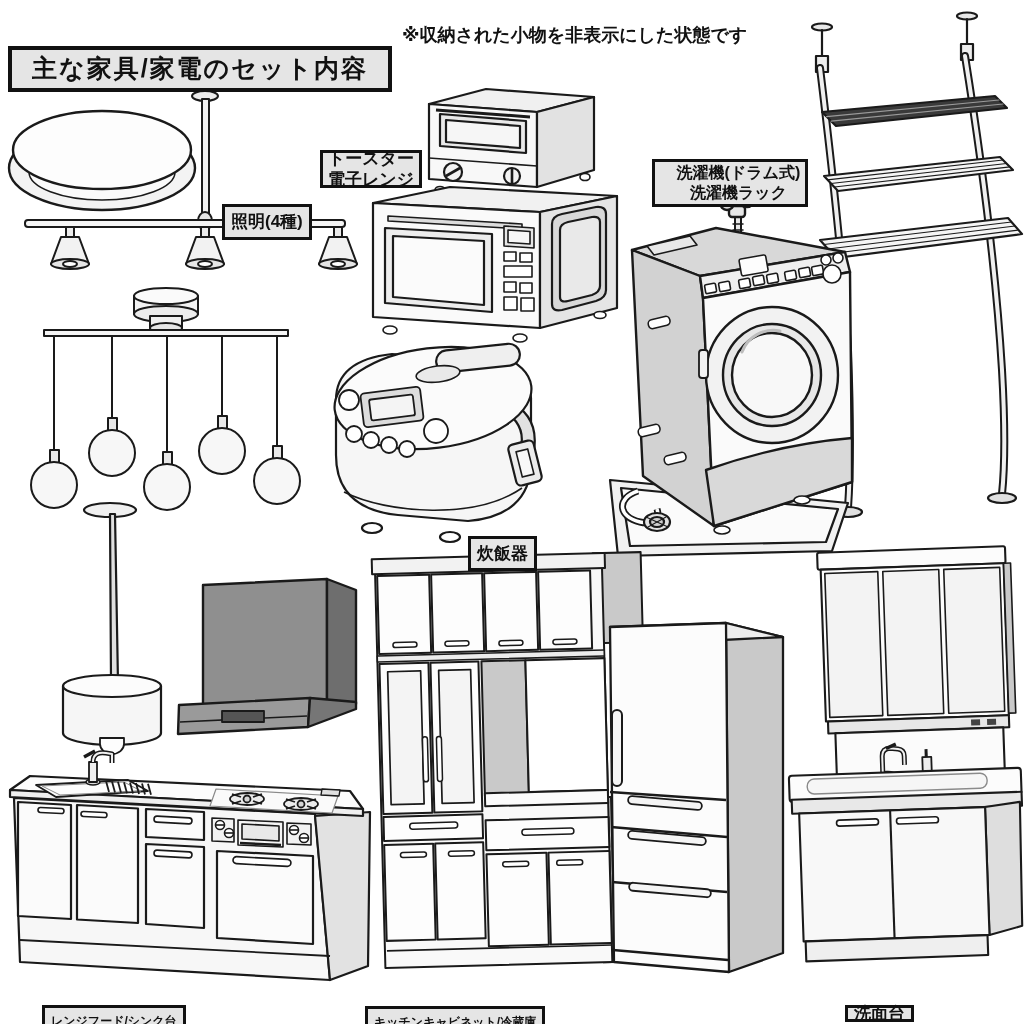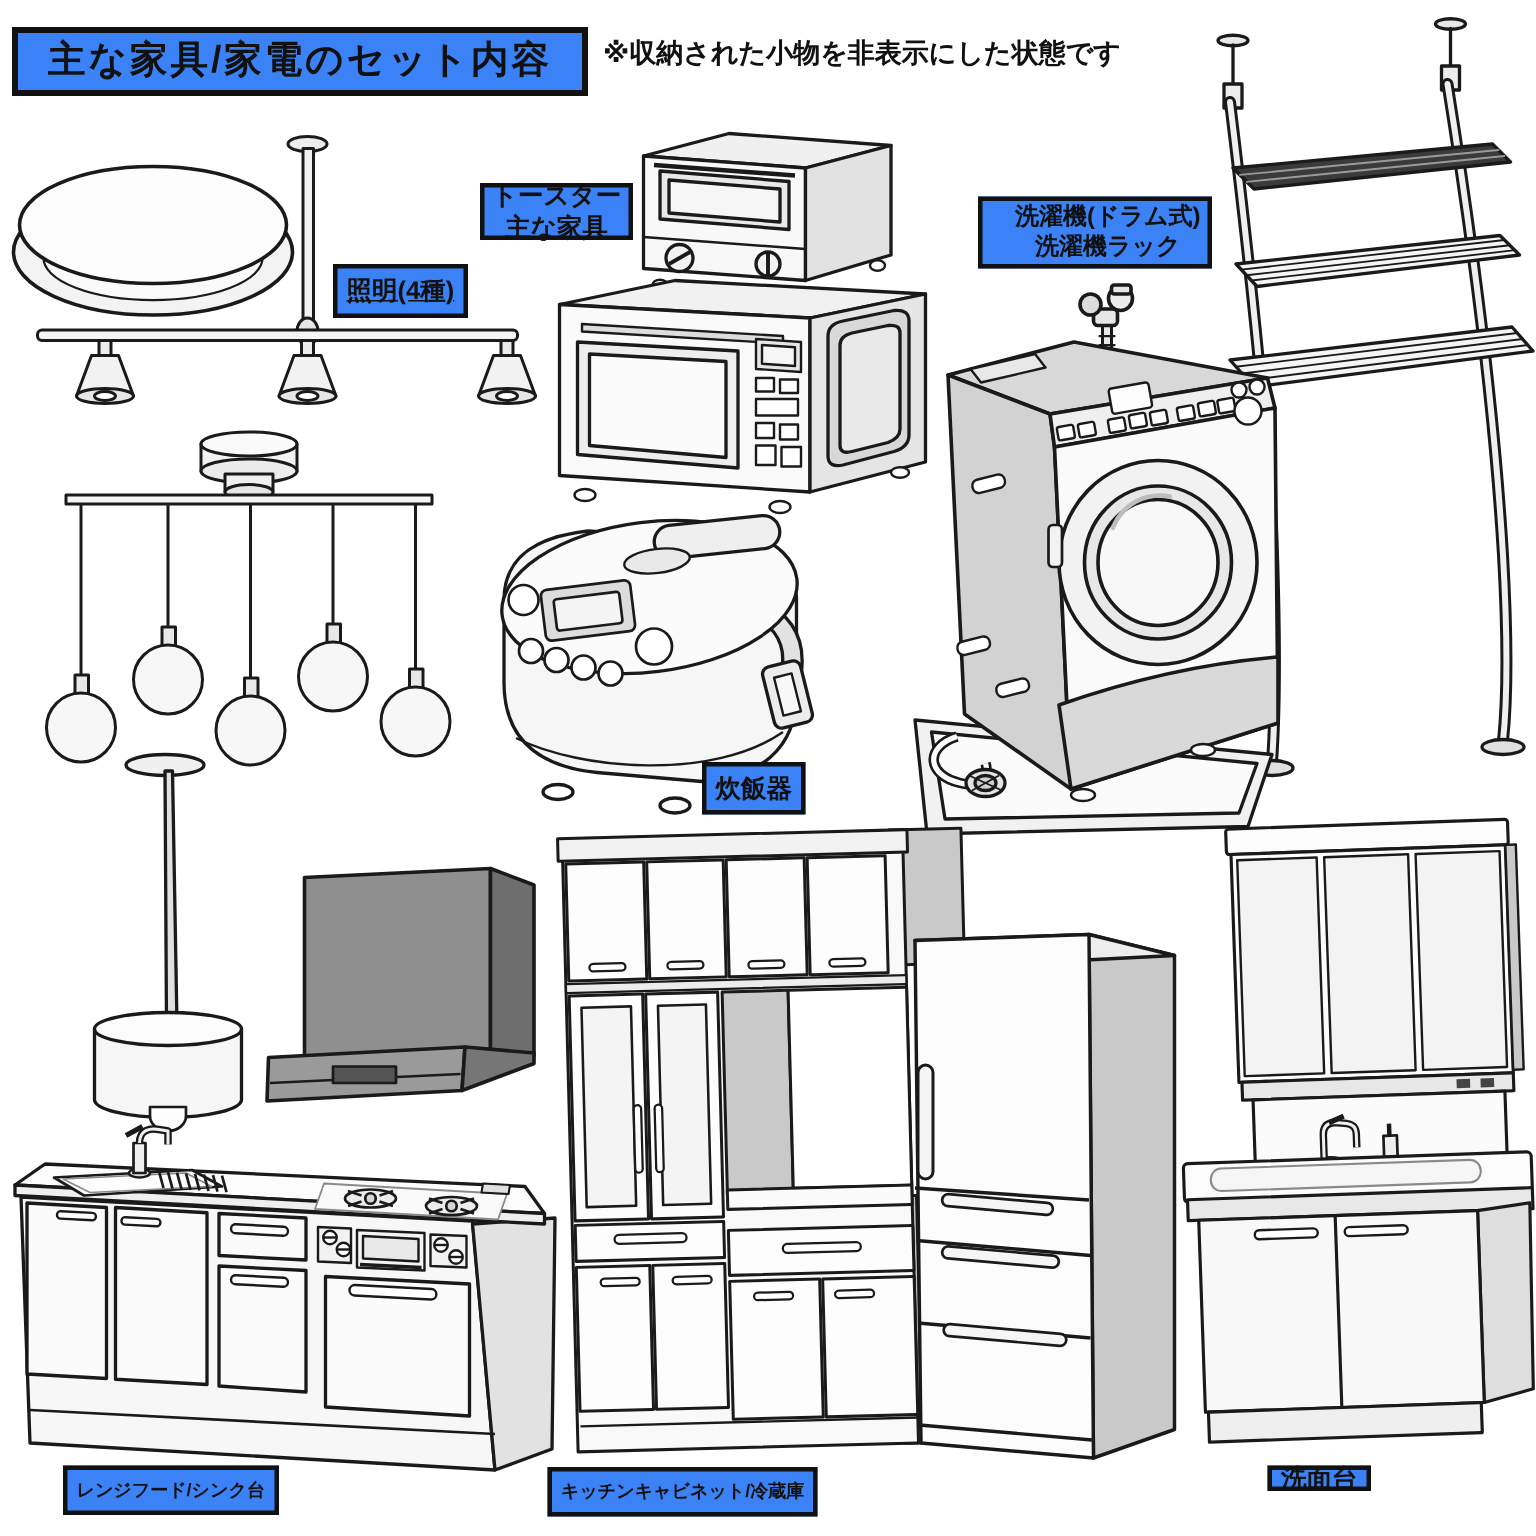--- a/index.html
+++ b/index.html
@@ -1,24 +1,24 @@
 <!DOCTYPE html>
 <html><head>
 <meta charset="utf-8">
 <style>
   html,body{margin:0;padding:0;background:#fff;}
   #stage{position:relative;width:1024px;height:1024px;background:#ffffff;overflow:hidden;
          font-family:"Liberation Sans","DejaVu Sans",sans-serif;color:#111;}
   #art{position:absolute;left:0;top:0;}
-  .lbl{position:absolute;background:#3b82f6;border:3px solid #111;display:flex;flex-direction:column;
+  .lbl{position:absolute;background:#e5e5e5;border:3px solid #111;display:flex;flex-direction:column;
        align-items:center;justify-content:center;text-align:center;font-weight:bold;
-       line-height:1.25;box-sizing:border-box;padding:2px 6px;white-space:nowrap;}
+       line-height:1.25;box-sizing:border-box;padding:2px 6px;white-space:nowrap;margin-top:28px;}
   #title-box{left:8px;top:18px;width:384px;height:46px;border-width:4px;font-size:25px;letter-spacing:2px;}
   #note{position:absolute;left:402px;top:23px;font-size:18px;font-weight:bold;white-space:nowrap;}
-  #lbl-lighting{left:222px;top:176px;height:36px;font-size:17px;text-decoration:underline;}
+  #lbl-lighting{left:222px;top:176px;height:36px;font-size:17px;}
   #lbl-toaster{left:320px;top:122px;width:102px;height:38px;font-size:17px;}
   #lbl-washer{left:652px;top:131px;width:156px;height:48px;font-size:16px;padding-left:23px;}
   #lbl-rice{left:468px;top:508px;height:35px;font-size:17px;}
   #lbl-hood{left:42px;top:977px;height:33px;font-size:12px;}
   #lbl-cabinet{left:365px;top:978px;height:33px;font-size:12px;}
   #lbl-washstand{left:845px;top:977px;height:17px;font-size:17px;}
 </style>
 </head>
 <body>
 
@@ -429,21 +429,21 @@
 <div class="lbl" id="title-box">
   <span>主な家具/家電のセット内容</span>
 </div>
 <div id="note">※収納された小物を非表示にした状態です</div>
 
 <div class="lbl" id="lbl-lighting">
   <span>照明(4種)</span>
 </div>
 <div class="lbl" id="lbl-toaster">
   <span>トースター</span>
-  <span>主な家具</span>
+  <span>電子レンジ</span>
 </div>
 <div class="lbl" id="lbl-washer">
   <span>洗濯機(ドラム式)</span>
   <span>洗濯機ラック</span>
 </div>
 <div class="lbl" id="lbl-rice">
   <span>炊飯器</span>
 </div>
 <div class="lbl" id="lbl-hood">
   <span>レンジフード/シンク台</span>

